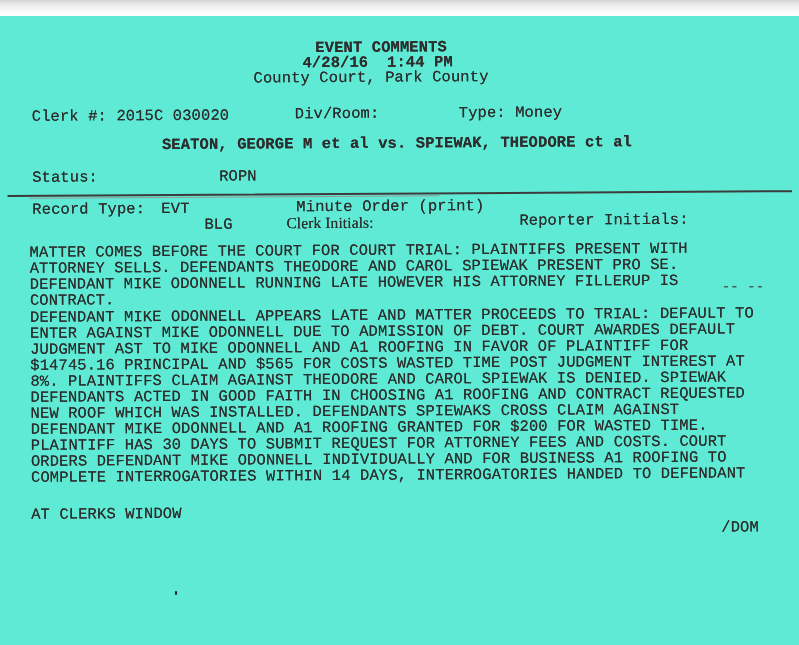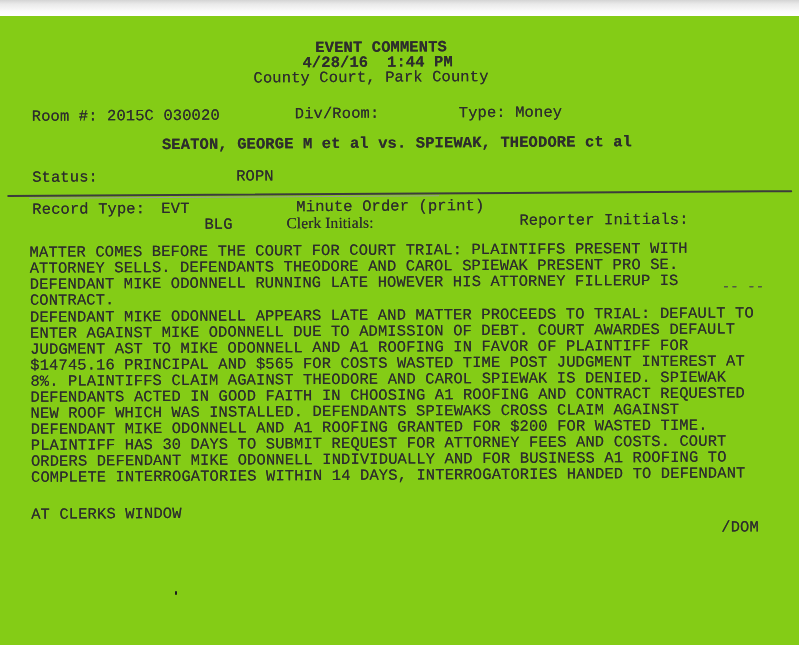--- a/index.html
+++ b/index.html
@@ -11,21 +11,21 @@
     width: 799px;
     height: 645px;
     overflow: hidden;
     position: relative;
     font-family: "Liberation Mono", "DejaVu Sans Mono", monospace;
     color: #2d2d2d;
   }
   .page {
     position: absolute;
     inset: 0;
-    background: #84cc16;
+    background: #5eead4;
   }
   
   .top-scan-edge {
     position: absolute;
     left: 0; top: 0;
     width: 799px; height: 16px;
     background: linear-gradient(to bottom, #d4d4d4 0px, #e9e9e9 4px, #fafafa 11px, #ffffff 16px);
     pointer-events: none;
   }
   
@@ -92,30 +92,30 @@
   <div class="top-scan-edge"></div>
 
   <div class="doc">
 
     
     <div class="line bold" style="left:317px; top:42px;">EVENT COMMENTS</div>
     <div class="line bold" style="left:304px; top:57px;">4/28/16  1:44 PM</div>
     <div class="line" style="left:255px; top:72px;">County Court, Park County</div>
 
     
-    <div class="line" style="left:33px; top:109px;"><span>Room #:</span><span> </span><span>2015C 030020</span></div>
+    <div class="line" style="left:33px; top:109px;"><span>Clerk #:</span><span> </span><span>2015C 030020</span></div>
     <div class="line" style="left:296px; top:108px;">Div/Room:</div>
     <div class="line" style="left:460px; top:108px;"><span>Type:</span><span> </span><span>Money</span></div>
 
     
     <div class="line bold" style="left:163px; top:138px;">SEATON, GEORGE M et al vs. SPIEWAK, THEODORE ct al</div>
 
     
     <div class="line" style="left:33px; top:170px;">Status:</div>
-    <div class="line" style="left:220px; top:170px;margin-left:17px;">ROPN</div>
+    <div class="line" style="left:220px; top:170px;">ROPN</div>
 
     
     <div class="divider"></div>
     <div class="divider-ghost"></div>
 
     
     <div class="line" style="left:33px; top:202px;">Record Type:</div>
     <div class="line" style="left:162px; top:202px;">EVT</div>
     <div class="line" style="left:297px; top:201px;">Minute Order (print)</div>
     <div class="line" style="left:205px; top:218px;">BLG</div>

